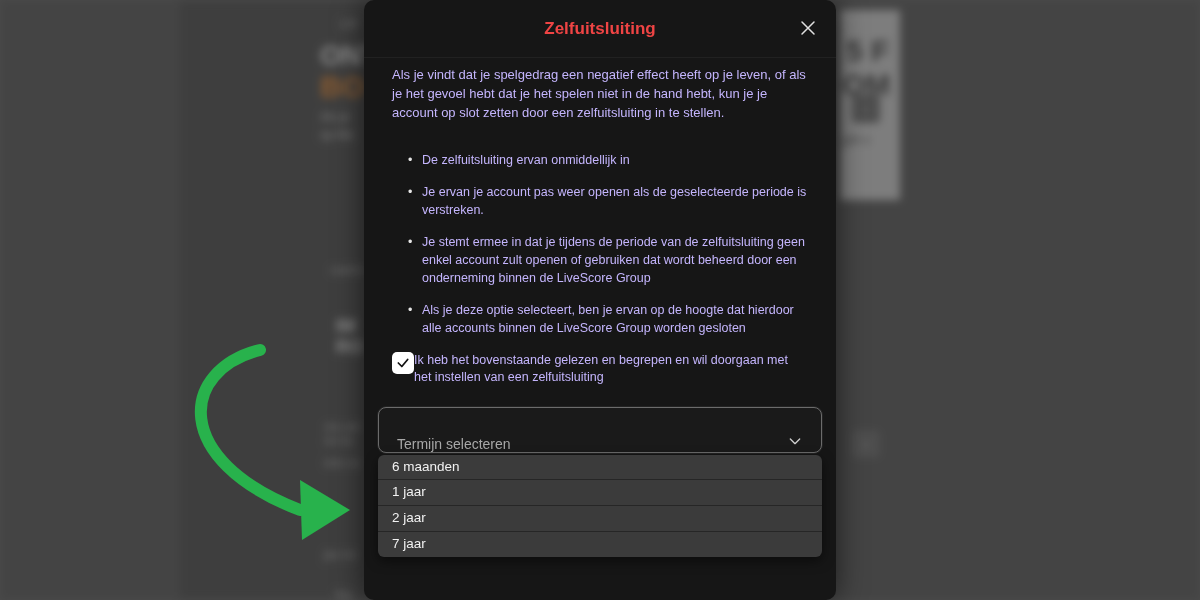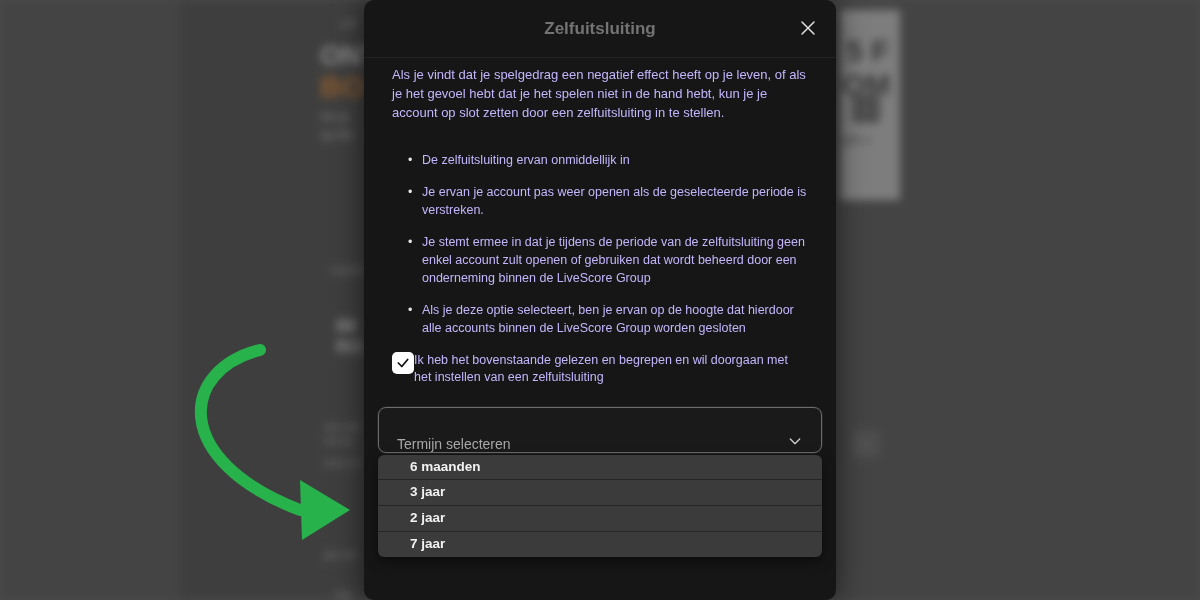--- a/index.html
+++ b/index.html
@@ -69,21 +69,21 @@
     position: relative;
     height: 58px;
     display:flex;
     align-items:center;
     justify-content:center;
     border-bottom: 1px solid rgba(255,255,255,0.05);
   }
   .modal-title {
     font-weight: 700;
     font-size: 17px;
-    color: #737373;
+    color: #ef4444;
   }
   .close-btn {
     position: absolute;
     right: 14px;
     top: 14px;
     width: 28px; height: 28px;
     display:flex; align-items:center; justify-content:center;
     cursor:pointer;
     color:#e0e0e0;
   }
@@ -152,27 +152,26 @@
   .dropdown {
     position: absolute;
     left: 14px; right: 14px;
     top: 48px;
     background: #3b3b3b;
     border-radius: 6px;
     overflow: hidden;
     box-shadow: 0 4px 12px rgba(0,0,0,0.5);
   }
   .dropdown-item {
-    padding: 2px 32px;
+    padding: 2px 14px;
     font-size: 13.5px;
     color:#f2f2f2;
     border-bottom: 1px solid rgba(0,0,0,0.35);
     cursor:pointer;
     line-height: 1.55;
-    font-weight: bold;
   }
   .dropdown-item:last-child { border-bottom:none; }
 
   
   .arrow-svg {
     position:absolute;
     left: 150px;
     top: 340px;
     width: 240px;
     height: 220px;
@@ -239,21 +238,21 @@
     <div class="select">
       <span>Termijn selecteren</span>
       <span class="chev">
         <svg viewBox="0 0 24 24">
             <path d="M5 9 L12 16 L19 9" stroke="currentColor" stroke-width="2" fill="none" stroke-linecap="round" stroke-linejoin="round"></path>
           </svg>
       </span>
     </div>
     <div class="dropdown">
       <div class="dropdown-item">6 maanden</div>
-      <div class="dropdown-item">3 jaar</div>
+      <div class="dropdown-item">1 jaar</div>
       <div class="dropdown-item">2 jaar</div>
       <div class="dropdown-item">7 jaar</div>
     </div>
   </div>
 </div>
 
 <svg class="arrow-svg" viewBox="0 0 240 220">
   <path d="M110 10 C 30 30, 20 120, 150 170" stroke="#28b24c" stroke-width="12" fill="none" stroke-linecap="round"></path>
   <path d="M200 170 L150 140 L152 200 Z" fill="#28b24c"></path>
 </svg>

